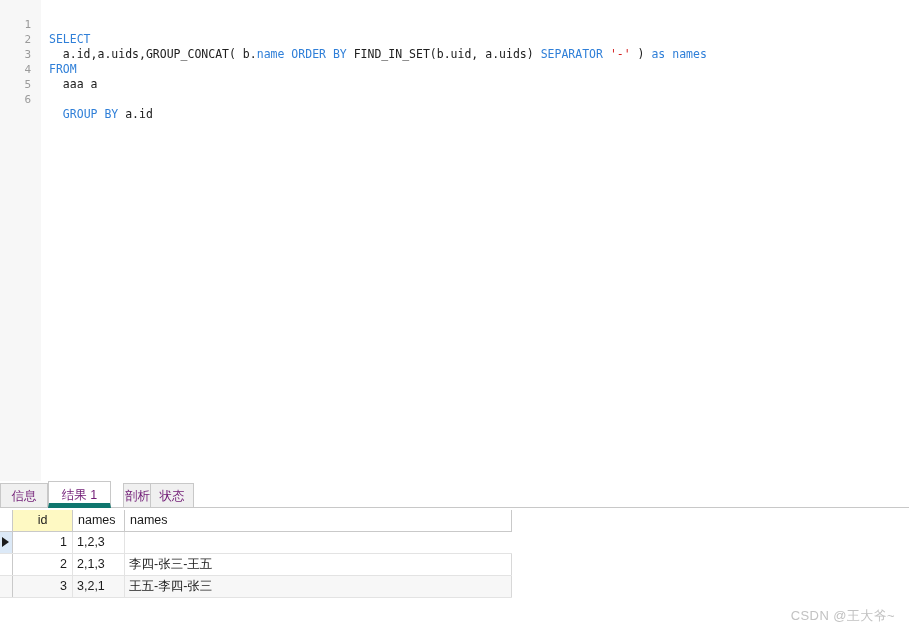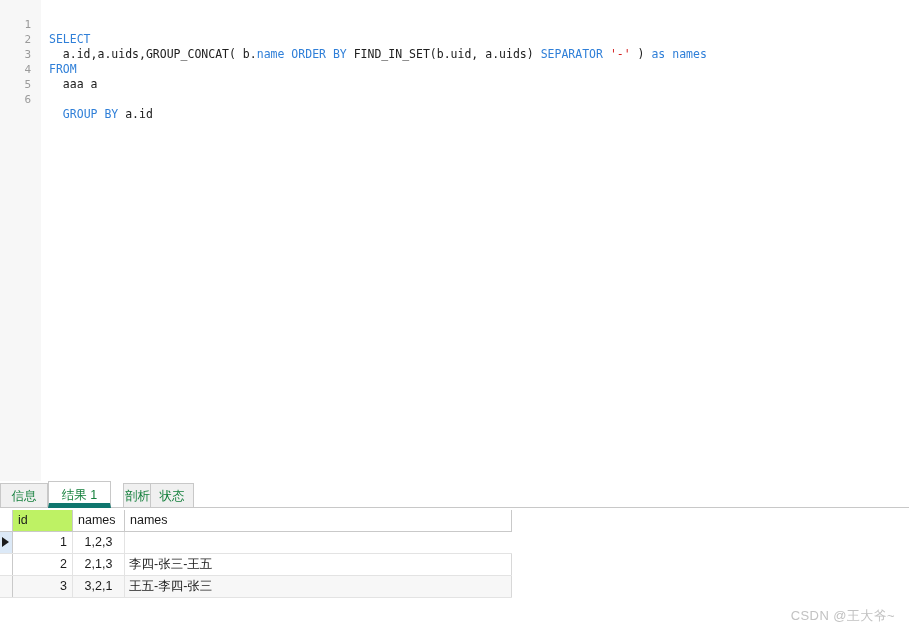--- a/index.html
+++ b/index.html
@@ -99,21 +99,21 @@
     height: 1px;
     background: #c8c8c8;
   }
   .tab {
     position: absolute;
     top: 2px;
     height: 24px;
     line-height: 24px;
     text-align: center;
     font-size: 12.5px;
-    color: #15803d;
+    color: #701a75;
     background: #f0f0f0;
     border: 1px solid #c8c8c8;
     border-bottom: none;
     box-sizing: border-box;
     cursor: default;
   }
   .tab.active {
     top: 0;
     height: 27px;
     line-height: 26px;
@@ -151,31 +151,31 @@
     white-space: nowrap;
   }
   .c-rownum {
     width: 13px;
     padding: 0;
     background: #ffffff;
     border-right: 1px solid #c9c9c9;
     position: relative;
   }
   .c-id    { width: 60px; text-align: right; padding-right: 5px; }
-  .c-uids  { width: 52px; text-align: center; }
+  .c-uids  { width: 52px; text-align: left; }
   .c-names { width: 387px; text-align: left; border-right: 1px solid #d8d8d8; }
 
   .grid-row.header .cell {
     background: #ffffff;
     border-right: 1px solid #c9c9c9;
     text-align: left;
     padding-left: 5px;
     font-size: 12.5px;
   }
-  .grid-row.header .c-id { background: #bef264; text-align: left; }
+  .grid-row.header .c-id { background: #fef9c3; text-align: center; }
   .grid-row.header .c-rownum { background: #ffffff; }
 
   .grid-row.selected .c-rownum { background: #dce9f7; }
   .grid-row.alt .cell { background: #f7f7f7; }
 
   .sel-arrow {
     position: absolute;
     left: 2px;
     top: 5px;
     width: 0;

